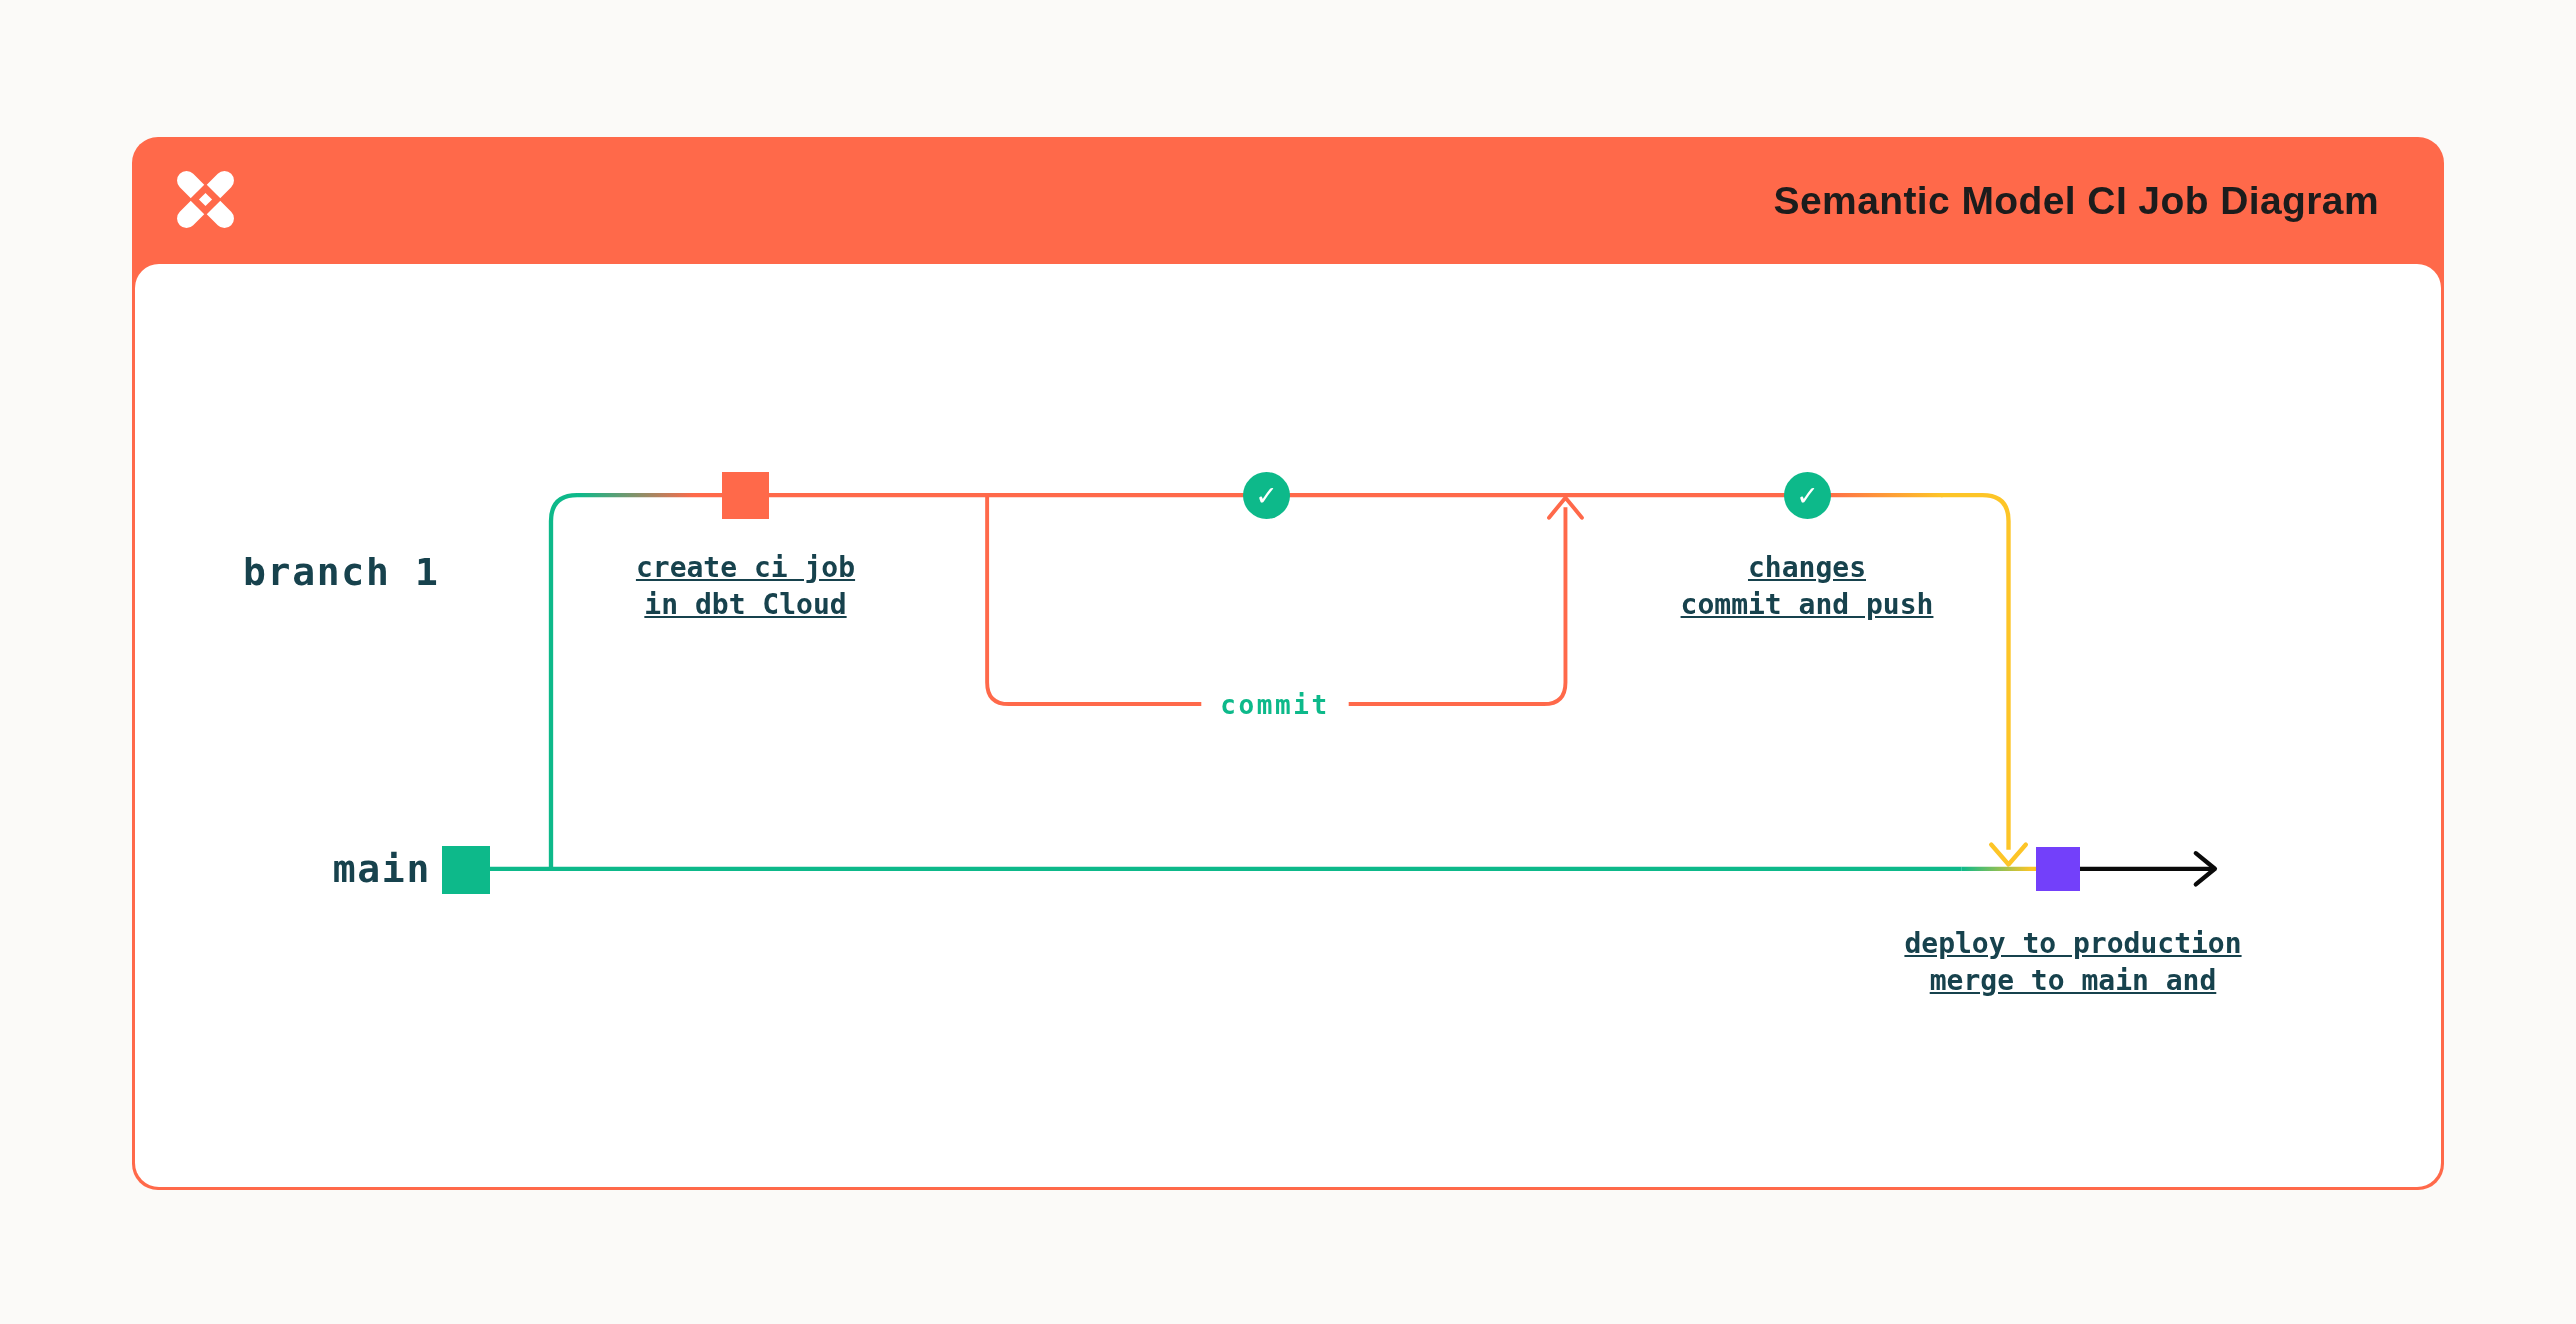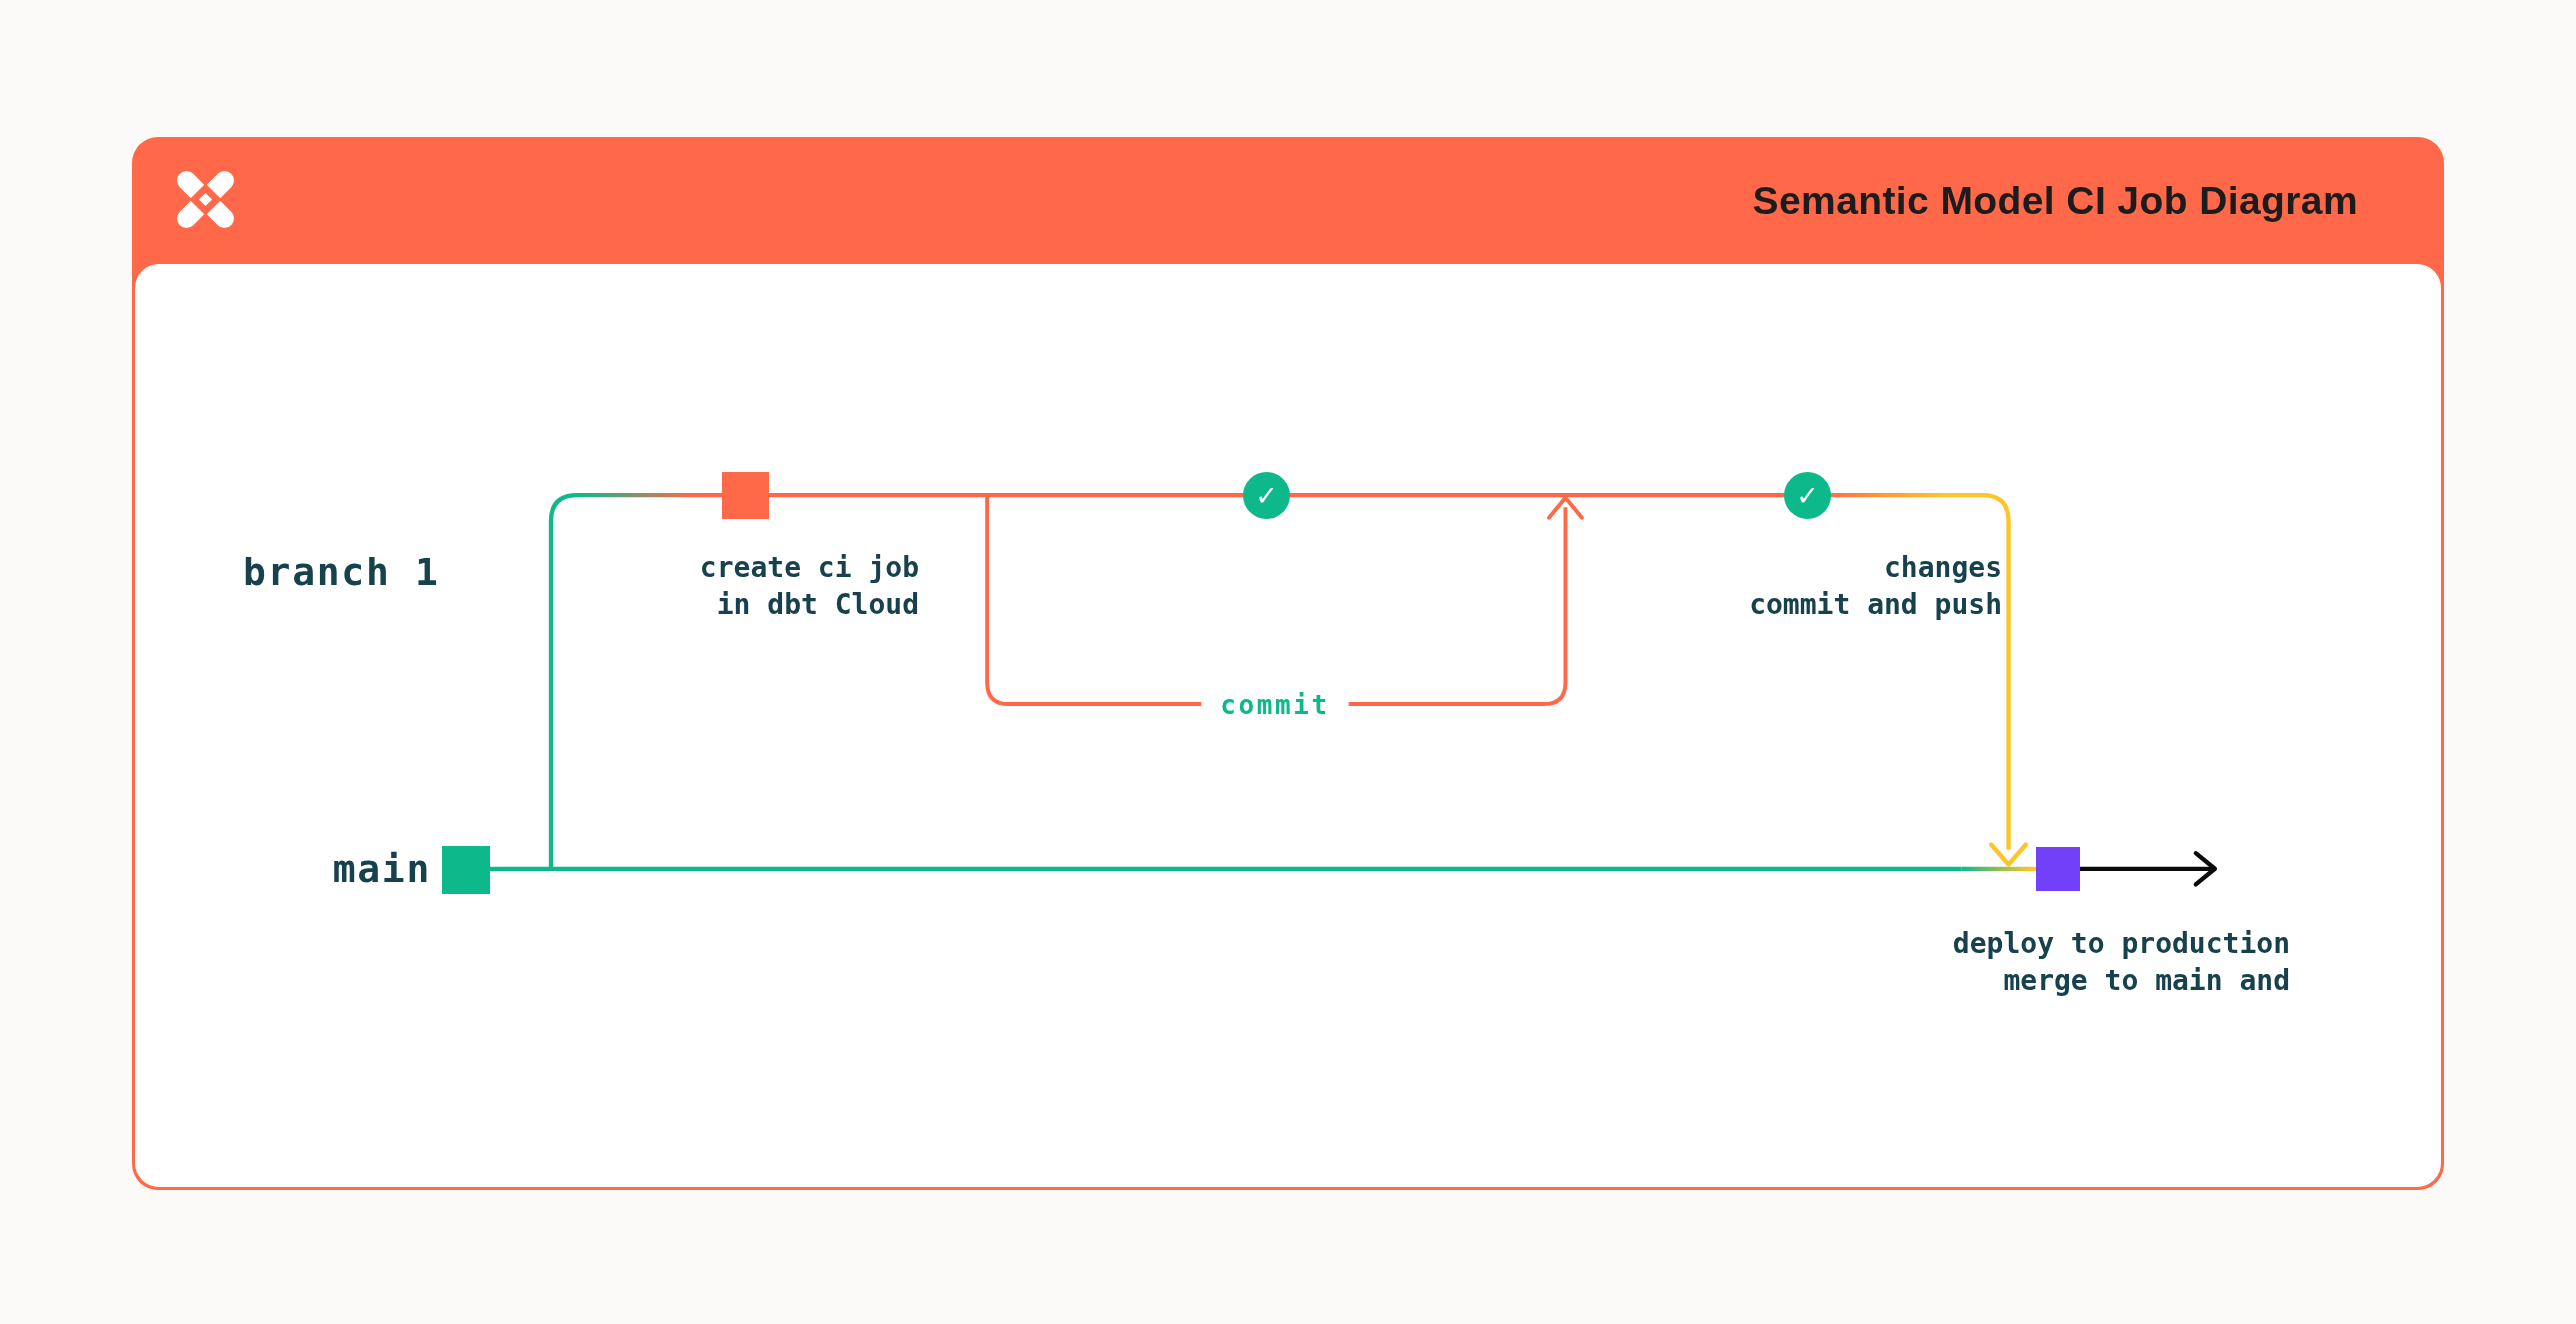--- a/index.html
+++ b/index.html
@@ -6,42 +6,42 @@
   body{background:#fbfaf8;font-family:"Liberation Sans",sans-serif;}
   .canvas{position:relative;width:2576px;height:1324px;background:#fbfaf8;overflow:hidden;}
 
   
   .card{position:absolute;left:132px;top:137px;width:2312px;height:1053px;
         background:#ff694a;border-radius:26px;}
   .card-body{position:absolute;left:2.6px;right:2.6px;top:127px;bottom:2.6px;
         background:#ffffff;border-radius:24px;}
   .card-header{position:absolute;left:0;top:0;width:100%;height:127px;
         display:flex;align-items:center;justify-content:flex-end;box-sizing:border-box;
-        padding-right:86px;border-radius:14px;}
+        padding-right:65px;border-radius:14px;}
   .title{font-size:39px;font-weight:bold;color:#1c1c1c;letter-spacing:0.4px;}
   .logo{position:absolute;left:37px;top:26px;width:73px;height:73px;}
 
   
   .wires{position:absolute;left:0;top:0;width:2576px;height:1324px;z-index:1;}
 
   
   .node-square{position:absolute;z-index:2;}
   .sq-orange{left:722px;top:472px;width:47px;height:47px;background:#ff694a;}
   .sq-green {left:442px;top:846px;width:48px;height:48px;background:#0db98a;}
   .sq-purple{left:2036px;top:847px;width:44px;height:44px;background:#7340fa;}
 
   .check-circle{position:absolute;width:47px;height:47px;border-radius:50%;
         background:#0db98a;display:flex;align-items:center;justify-content:center;z-index:2;}
   .check-1{left:1243px;top:472px;}
   .check-2{left:1784px;top:472px;}
   .check-glyph{color:#ffffff;font-family:"DejaVu Sans",sans-serif;font-size:27px;font-weight:bold;line-height:1;}
 
   
   .mono{font-family:"DejaVu Sans Mono",monospace;font-weight:bold;color:#17424d;}
-  .node-label{position:absolute;text-align:right;font-size:28px;line-height:37px;z-index:2;}
+  .node-label{position:absolute;text-align:center;font-size:28px;line-height:37px;z-index:2;text-decoration:underline;}
   .label-create{left:572px;top:549px;width:347px;}
   .label-build {left:972px;top:548px;width:607px;}
   .label-commit{left:1612px;top:549px;width:390px;}
   .label-merge {left:1856px;top:925px;width:434px;}
 
   .lane-label{position:absolute;font-size:38px;line-height:40px;z-index:2;}
   .label-branch{left:243px;top:546px;width:278px;text-align:left;letter-spacing:1.7px;margin-top:6px;}
   .label-main  {left:171px;top:849px;width:260px;text-align:right;letter-spacing:1.7px;}
 
   .success-label{position:absolute;left:1145px;top:690px;width:260px;text-align:center;

